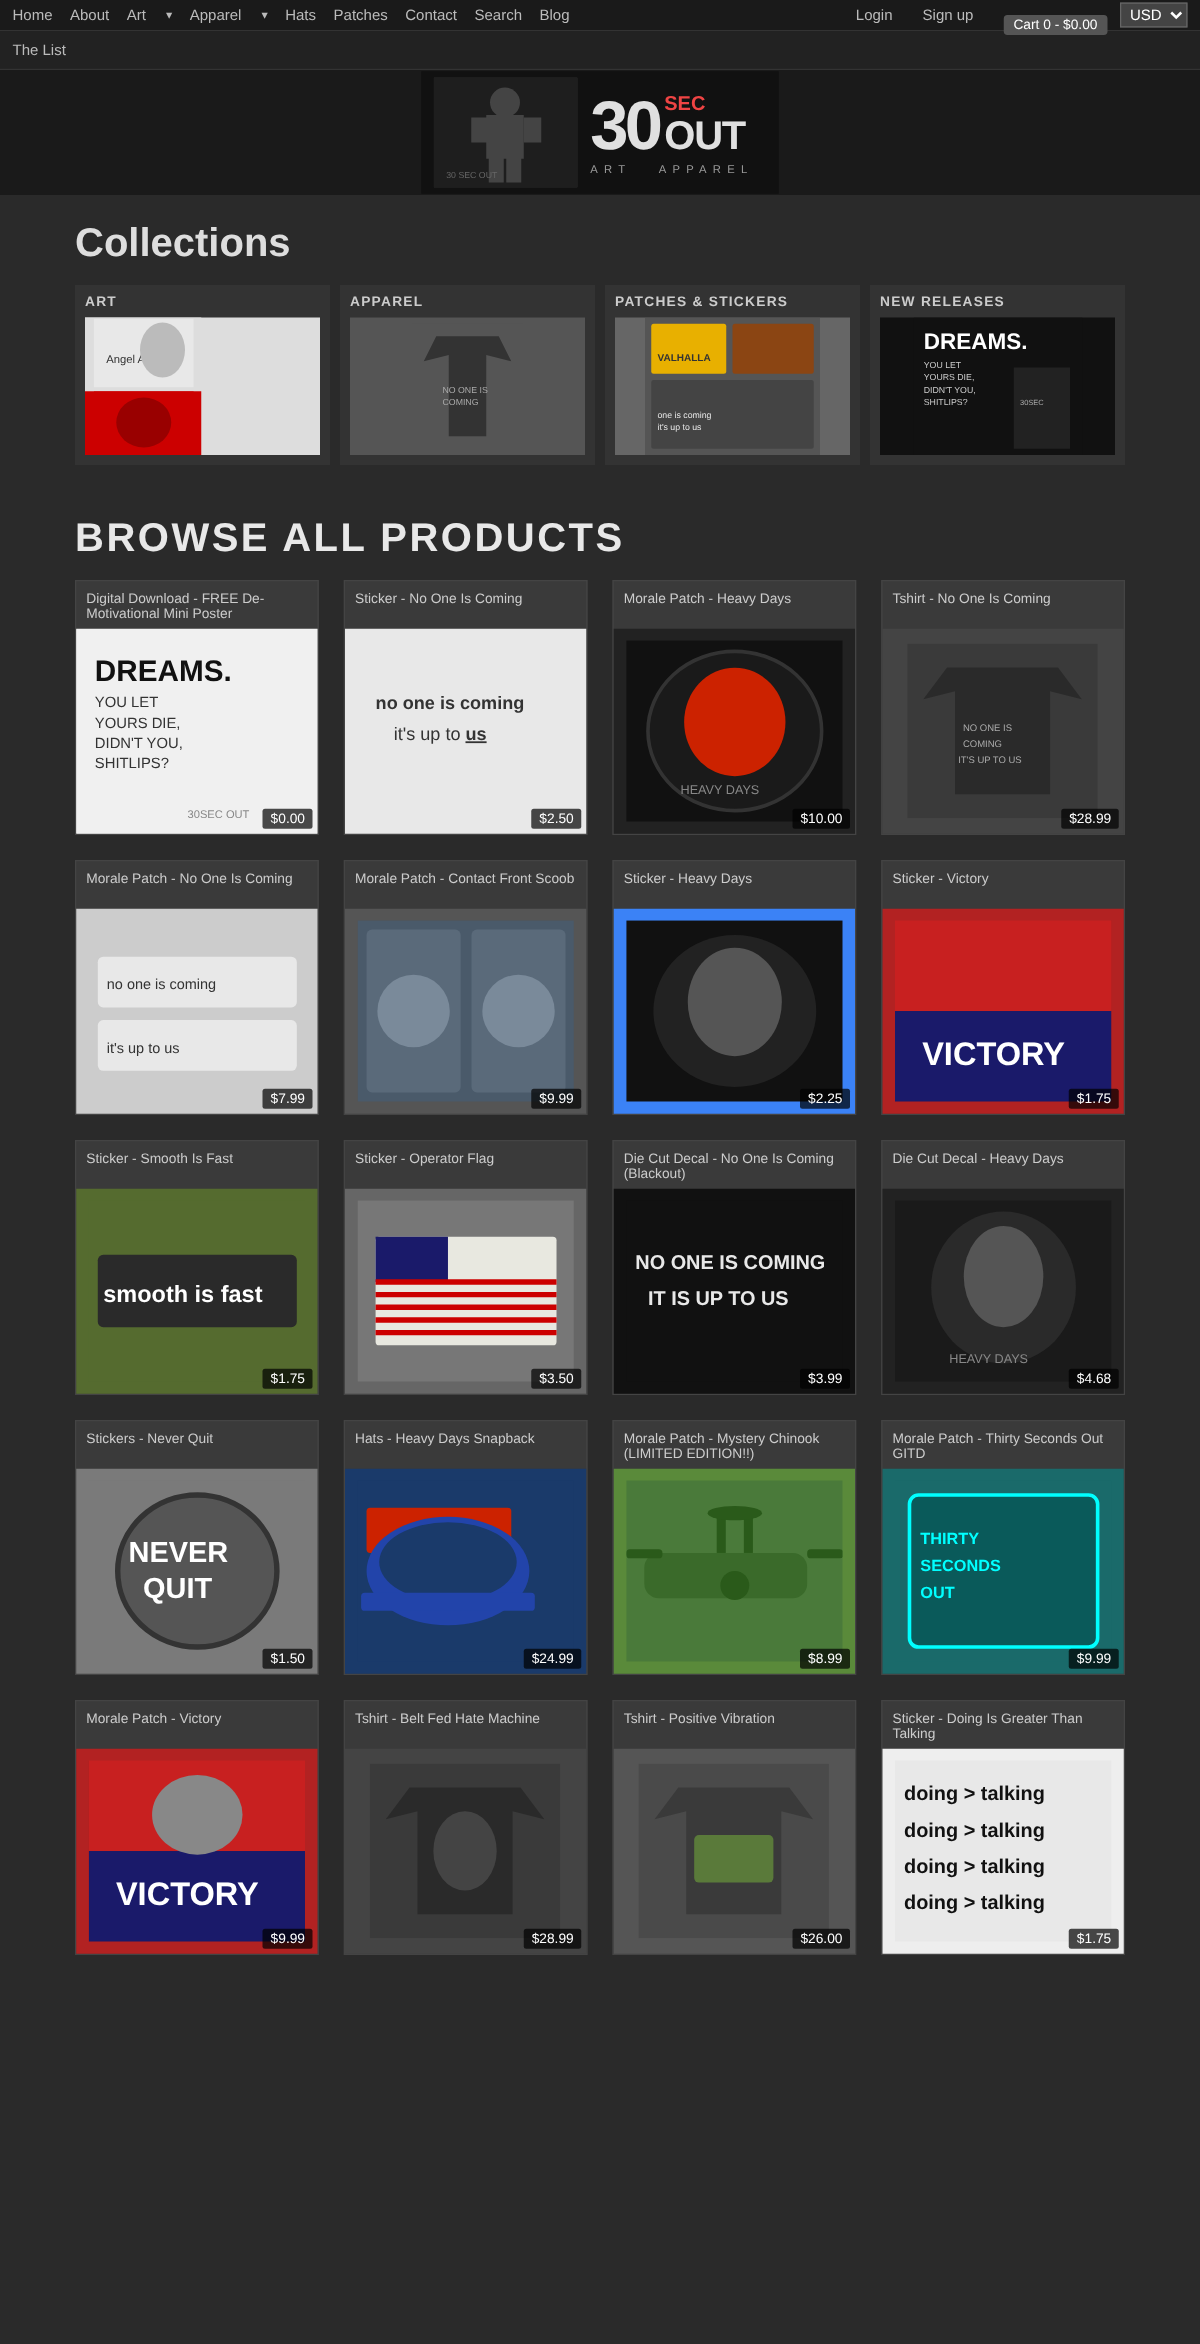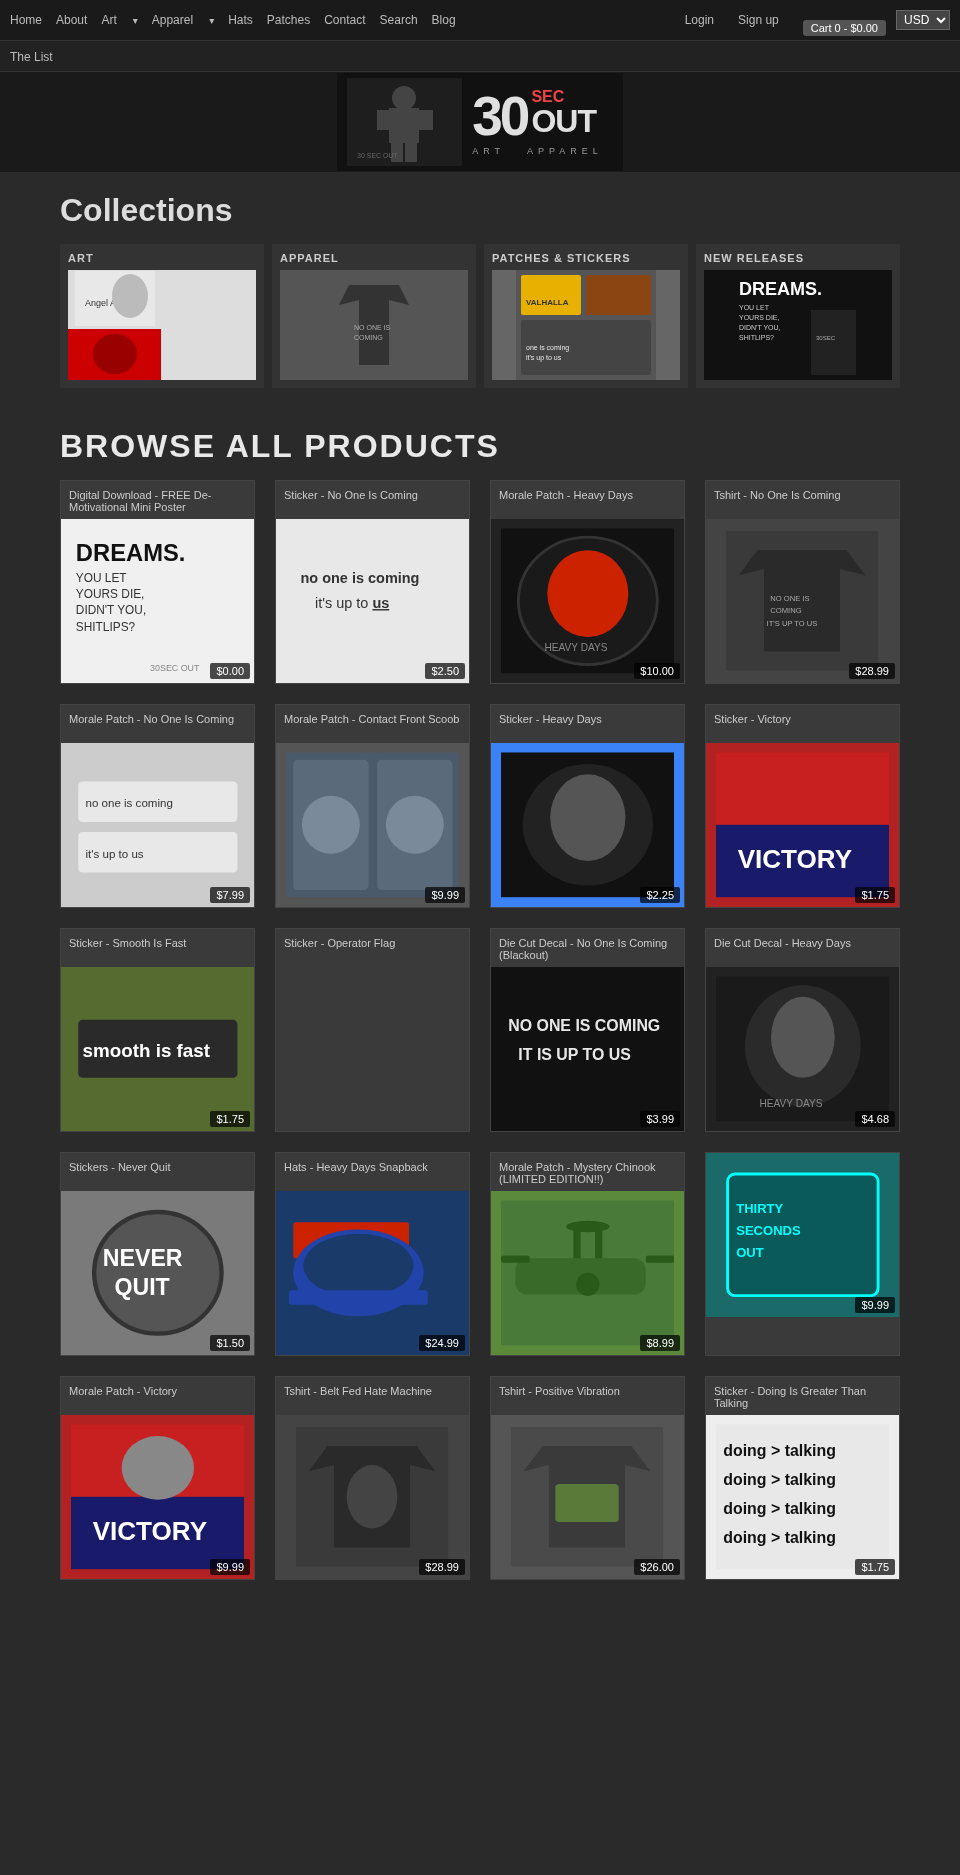--- a/index.html
+++ b/index.html
@@ -1,19 +1,19 @@
 <!DOCTYPE html>
 <html><head>
   <meta charset="utf-8">
   <style>
     * { margin: 0; padding: 0; box-sizing: border-box; }
     body { background: #2a2a2a; font-family: Arial, sans-serif; color: #ccc; width: 960px; }
 
     
-    .top-nav { background: #1a1a1a; border-bottom: 1px solid #333; padding: 0 10px; display: flex; align-items: center; height: 41px; }
+    .top-nav { background: #1a1a1a; border-bottom: 1px solid #333; padding: 0 10px; display: flex; align-items: center; height: 25px; }
     .top-nav a { color: #bbb; text-decoration: none; font-size: 12px; margin-right: 14px; }
     .nav-right { margin-left: auto; display: flex; align-items: center; gap: 10px; font-size: 12px; }
     .cart-btn { background: #555; color: #fff; padding: 2px 8px; border-radius: 3px; font-size: 11px; margin-top: 16px; }
     .usd-select { background: #444; color: #fff; border: 1px solid #666; font-size: 12px; padding: 1px 3px; }
 
     .sub-nav { background: #222; padding: 6px 10px; border-bottom: 1px solid #333; }
     .sub-nav a { color: #bbb; text-decoration: none; font-size: 12px; }
 
     
     .hero { background: #1a1a1a; height: 100px; display: flex; align-items: center; justify-content: center; overflow: hidden; }
@@ -115,21 +115,21 @@
         <ellipse cx="57" cy="20" rx="12" ry="12" fill="#444"></ellipse>
         <rect x="42" y="30" width="30" height="35" fill="#444"></rect>
         <rect x="30" y="32" width="14" height="20" fill="#444"></rect>
         <rect x="72" y="32" width="14" height="20" fill="#444"></rect>
         <rect x="44" y="62" width="12" height="22" fill="#444"></rect>
         <rect x="58" y="62" width="12" height="22" fill="#444"></rect>
         <text x="10" y="80" font-size="7" fill="#666">30 SEC OUT</text>
       </svg>
     </div>
     <div style="padding:4px 10px;">
-      <div style="display:flex;align-items:flex-start;">
+      <div style="display:flex;align-items:center;">
         <span style="font-size:55px;font-weight:900;color:#e0e0e0;line-height:1;letter-spacing:-3px;">30</span>
         <div style="display:flex;flex-direction:column;margin-left:4px;">
           <span style="font-size:16px;font-weight:bold;color:#ef4444;line-height:1;">SEC</span>
           <span style="font-size:32px;font-weight:900;color:#e0e0e0;line-height:1;letter-spacing:-1px;">OUT</span>
         </div>
       </div>
       <div style="font-size:9px;color:#999;letter-spacing:5px;text-transform:uppercase;margin-top:2px;">ART &nbsp; APPAREL</div>
     </div>
   </div>
 </div>
@@ -340,20 +340,35 @@
               <rect x="5" y="30" width="110" height="40" rx="3" fill="#2a2a2a"></rect>
               <text x="8" y="56" font-size="13" fill="#fff" font-weight="bold">smooth is fast</text>
             </svg>
         </div>
         <div class="product-price">$1.75</div>
       </div>
     </div>
 
     <div class="product-card">
       <div class="product-name">Sticker - Operator Flag</div>
+      <div class="product-img-wrap bg-operator">
+        <div class="product-img-inner">
+          <svg width="90%" height="90%" viewBox="0 0 120 100">
+              <rect width="120" height="100" fill="#777"></rect>
+              <rect x="10" y="20" width="100" height="60" rx="2" fill="#e8e8e0"></rect>
+              <rect x="10" y="20" width="40" height="25" fill="#1a1a6a"></rect>
+              <line x1="10" y1="45" x2="110" y2="45" stroke="#cc0000" stroke-width="3"></line>
+              <line x1="10" y1="52" x2="110" y2="52" stroke="#cc0000" stroke-width="3"></line>
+              <line x1="10" y1="59" x2="110" y2="59" stroke="#cc0000" stroke-width="3"></line>
+              <line x1="10" y1="66" x2="110" y2="66" stroke="#cc0000" stroke-width="3"></line>
+              <line x1="10" y1="73" x2="110" y2="73" stroke="#cc0000" stroke-width="3"></line>
+            </svg>
+        </div>
+        <div class="product-price">$3.50</div>
+      </div>
     </div>
 
     <div class="product-card">
       <div class="product-name">Die Cut Decal - No One Is Coming (Blackout)</div>
       <div class="product-img-wrap bg-diecut-noone">
         <div class="product-img-inner">
           <svg width="90%" height="90%" viewBox="0 0 120 100">
               <rect width="120" height="100" fill="#111"></rect>
               <text x="5" y="38" font-size="11" fill="#e8e8e8" font-weight="bold">NO ONE IS COMING</text>
               <text x="12" y="58" font-size="11" fill="#e8e8e8" font-weight="bold">IT IS UP TO US</text>
@@ -422,20 +437,21 @@
               <rect x="65" y="20" width="5" height="20" fill="#2a5a1a"></rect>
               <ellipse cx="60" cy="18" rx="15" ry="4" fill="#2a5a1a"></ellipse>
               <ellipse cx="60" cy="58" rx="8" ry="8" fill="#2a5a1a"></ellipse>
             </svg>
         </div>
         <div class="product-price">$8.99</div>
       </div>
     </div>
 
     <div class="product-card">
+      <div class="product-name">Morale Patch - Thirty Seconds Out GITD</div>
       <div class="product-img-wrap bg-gitd">
         <div class="product-img-inner">
           <svg width="90%" height="90%" viewBox="0 0 120 100">
               <rect width="120" height="100" fill="#1a6a6a"></rect>
               <rect x="8" y="8" width="104" height="84" rx="5" fill="#0a5a5a" stroke="#00ffff" stroke-width="2"></rect>
               <text x="14" y="35" font-size="9" fill="#00ffff" font-weight="bold">THIRTY</text>
               <text x="14" y="50" font-size="9" fill="#00ffff" font-weight="bold">SECONDS</text>
               <text x="14" y="65" font-size="9" fill="#00ffff" font-weight="bold">OUT</text>
             </svg>
         </div>

